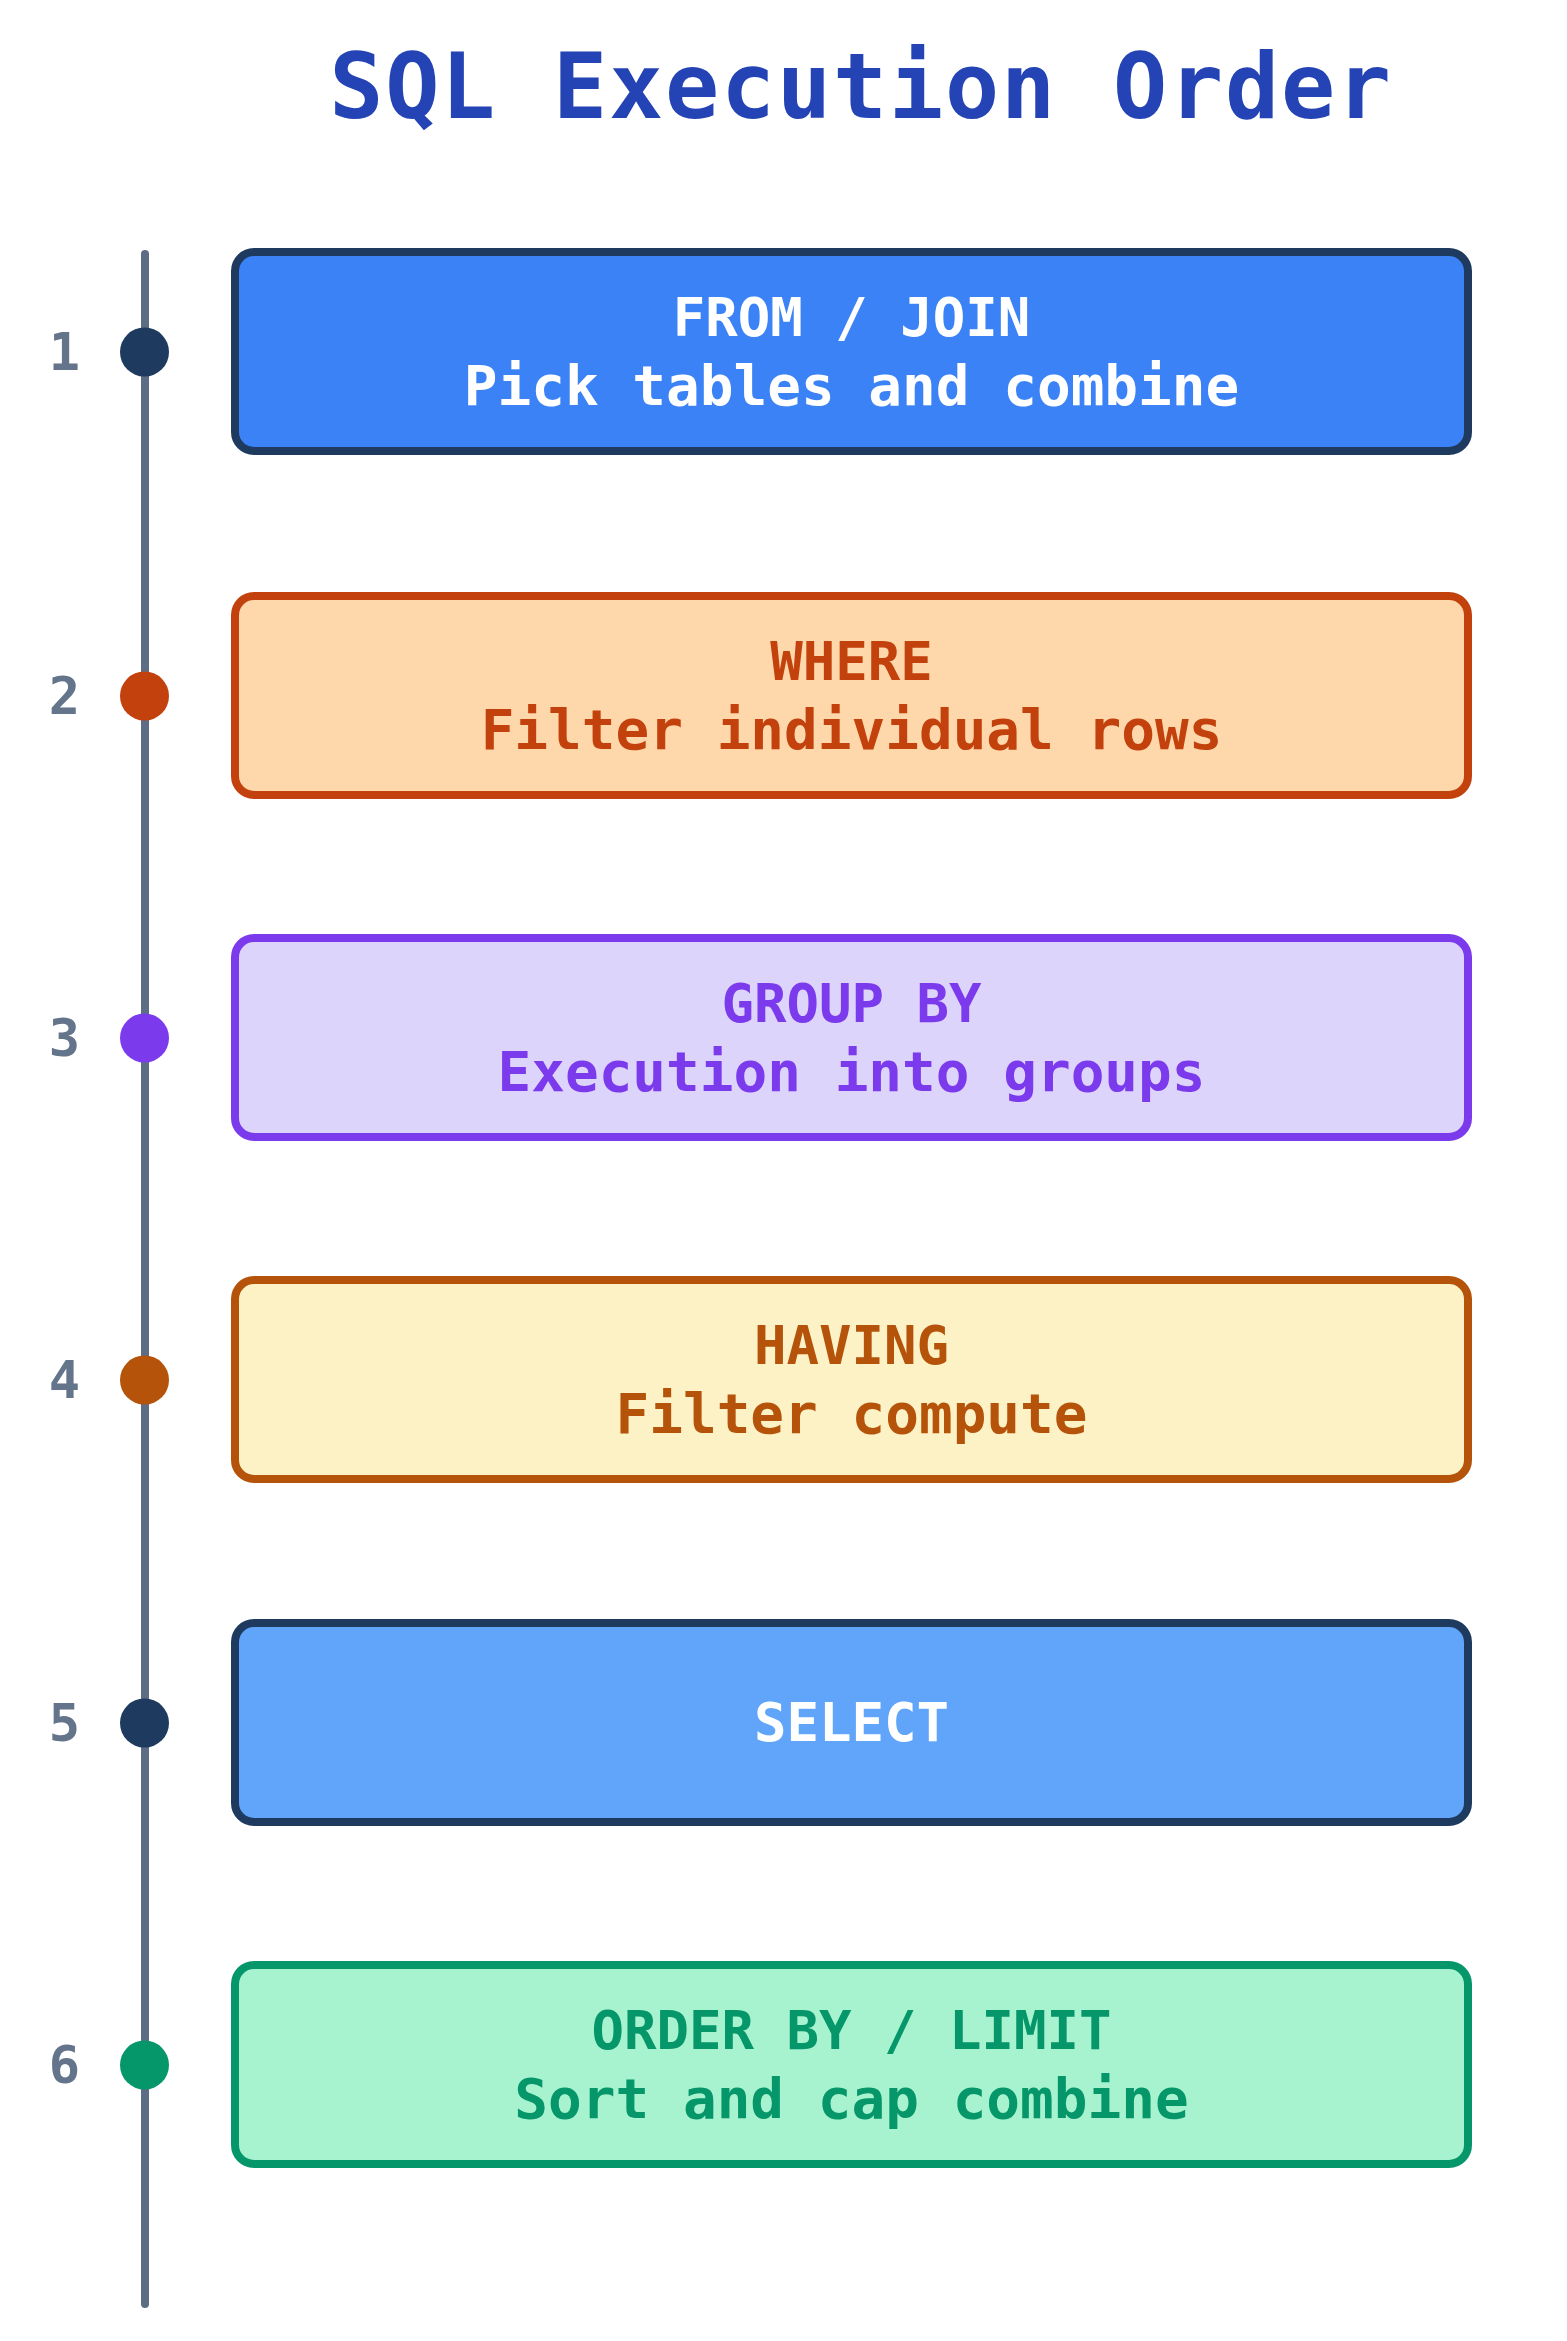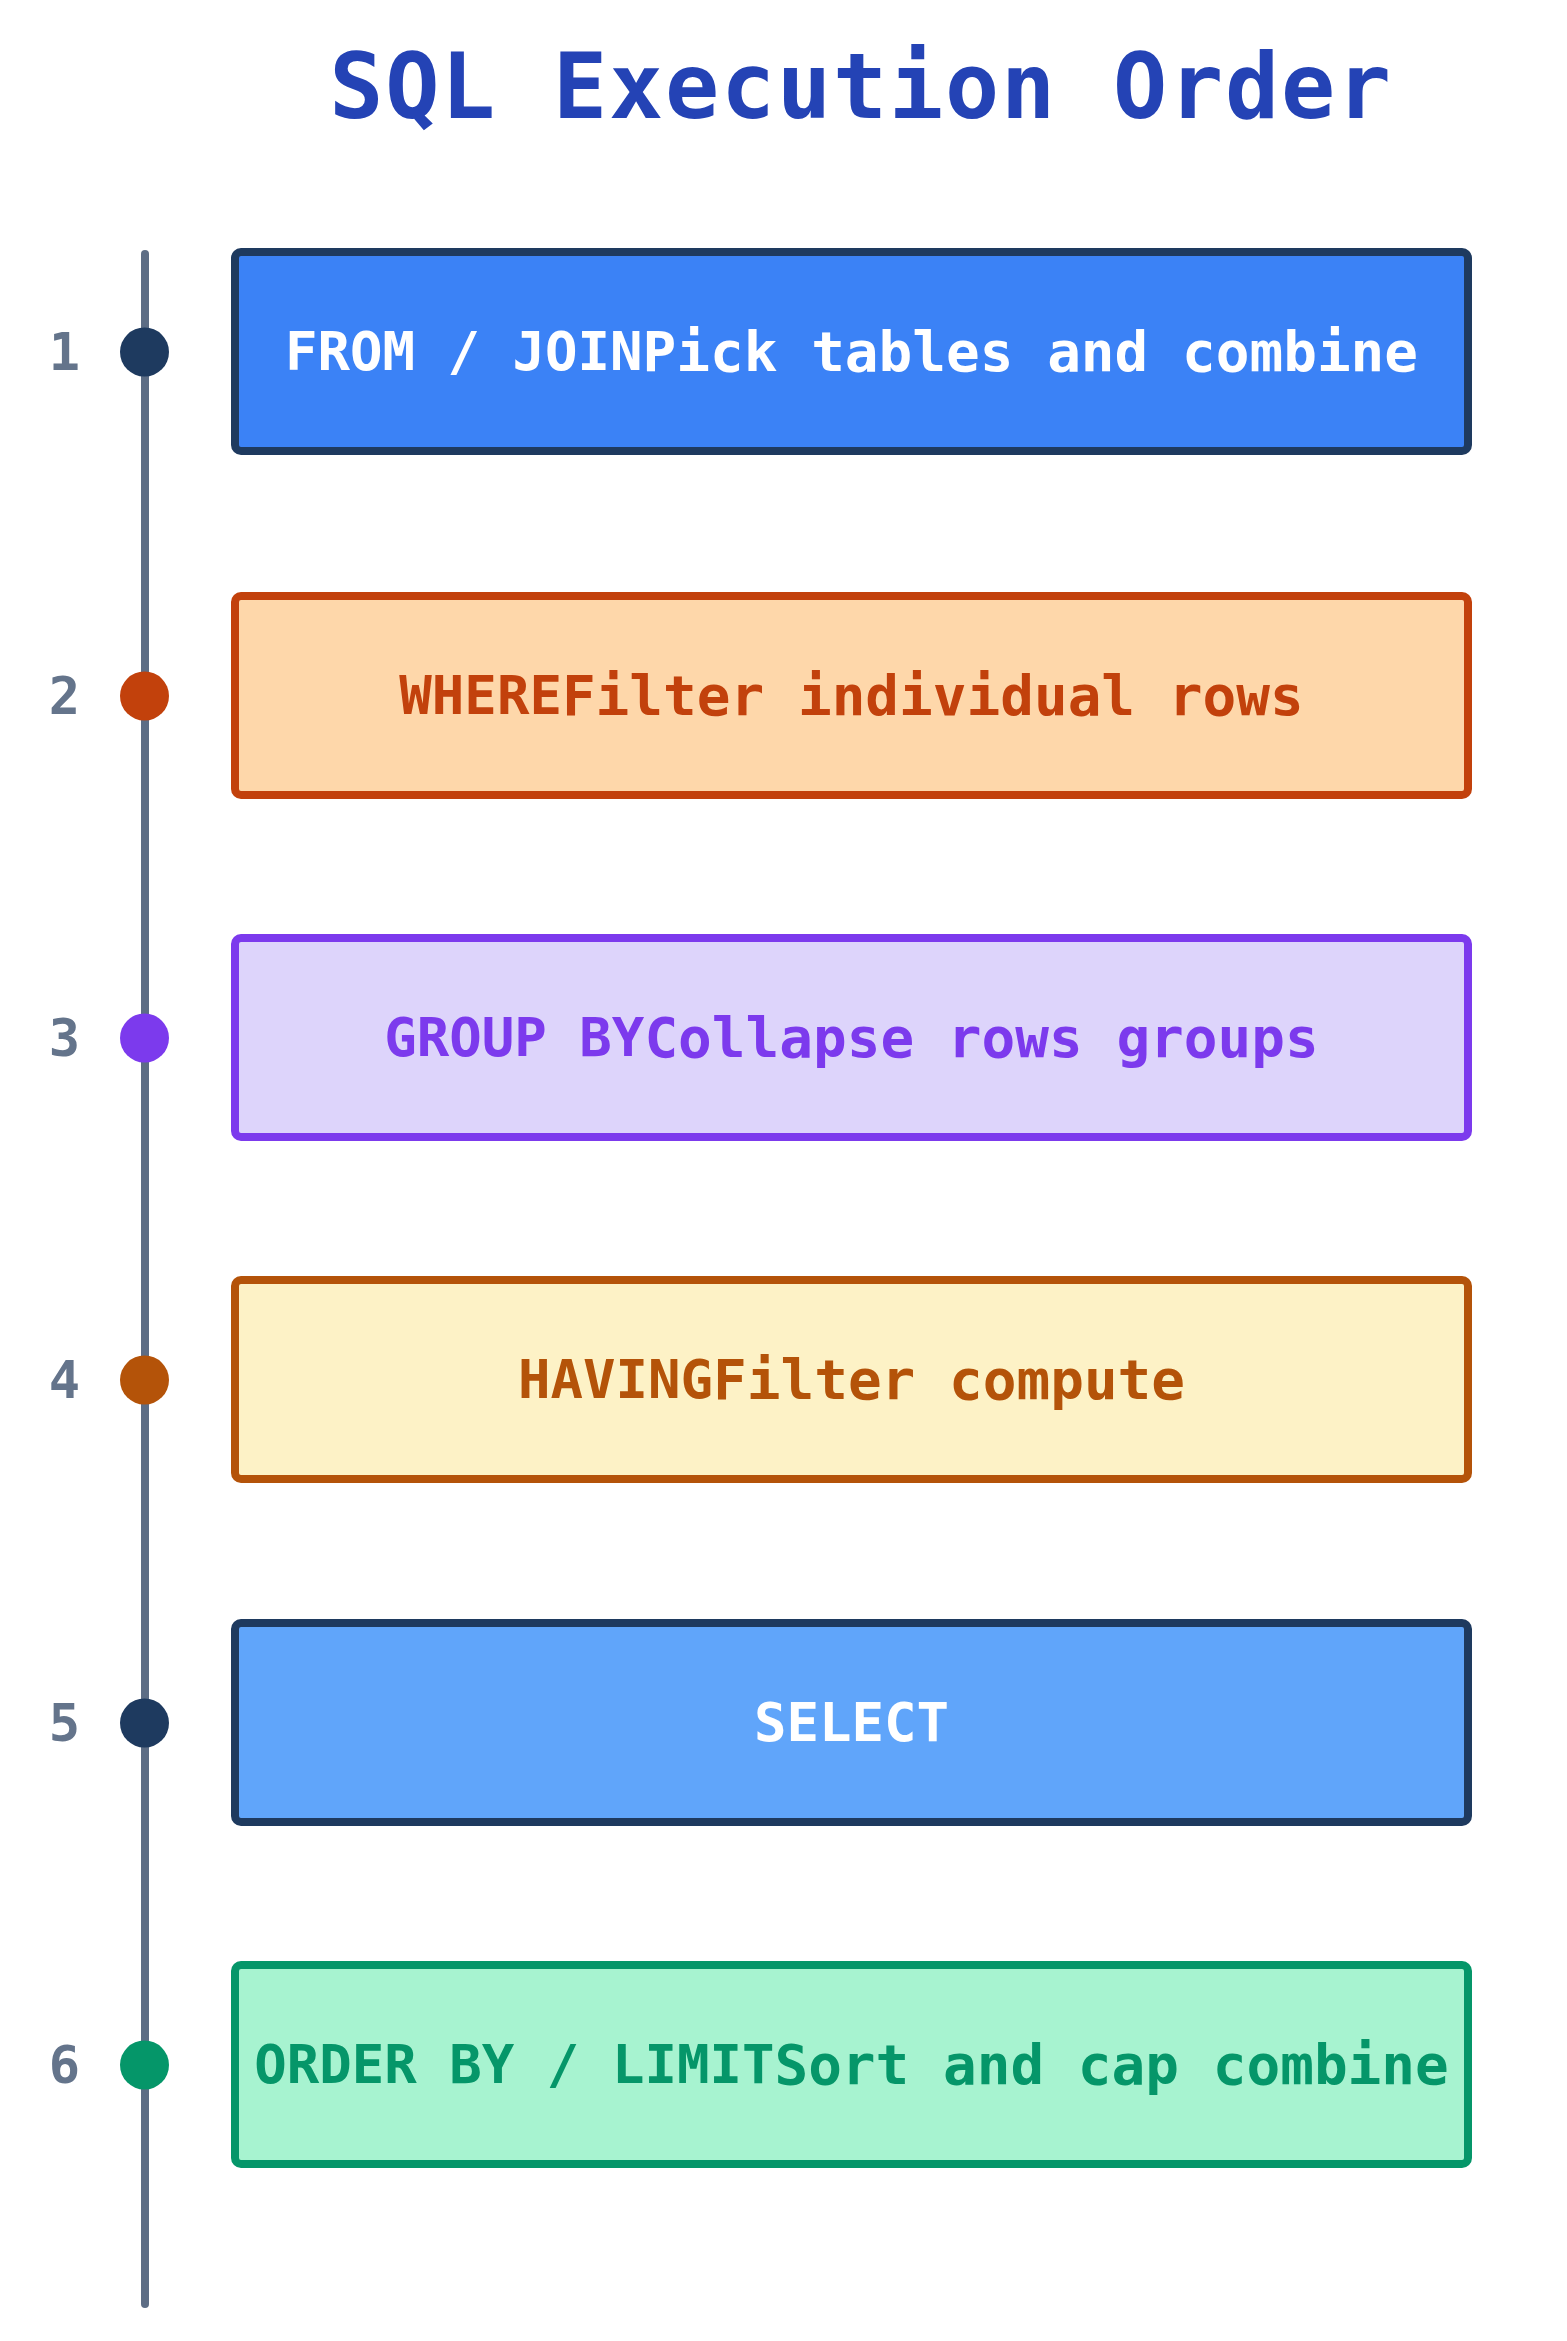--- a/index.html
+++ b/index.html
@@ -68,25 +68,25 @@
     background: var(--dot, #1e3a5f);
   }
   .step-card {
     position: absolute;
     left: 231px;
     top: 0;
     width: 1241px;
     height: 207px;
     box-sizing: border-box;
     border: 8px solid var(--border, #1e3a5f);
-    border-radius: 10px;
+    border-radius: 23px;
     background: var(--fill, #3b82f6);
     color: var(--text, #ffffff);
     display: flex;
-    flex-direction: row;
+    flex-direction: column;
     align-items: center;
     justify-content: center;
     text-align: center;
   }
   .step-keyword {
     font-size: 54px;
     font-weight: bold;
     line-height: 68px;
     white-space: nowrap;
   }
@@ -122,21 +122,21 @@
       <div class="step-keyword">WHERE</div>
       <div class="step-description">Filter individual rows</div>
     </div>
   </div>
 
   <div class="step" data-step-index="2" style="--fill: #ddd4fb; --border: #7c3aed; --text: #7c3aed; --dot: #7c3aed;">
     <div class="step-number">3</div>
     <div class="step-dot"></div>
     <div class="step-card">
       <div class="step-keyword">GROUP BY</div>
-      <div class="step-description">Collapse rows groups</div>
+      <div class="step-description">Execution into groups</div>
     </div>
   </div>
 
   <div class="step" data-step-index="3" style="--fill: #fdf2c6; --border: #b45309; --text: #b45309; --dot: #b45309;">
     <div class="step-number">4</div>
     <div class="step-dot"></div>
     <div class="step-card">
       <div class="step-keyword">HAVING</div>
       <div class="step-description">Filter compute</div>
     </div>

